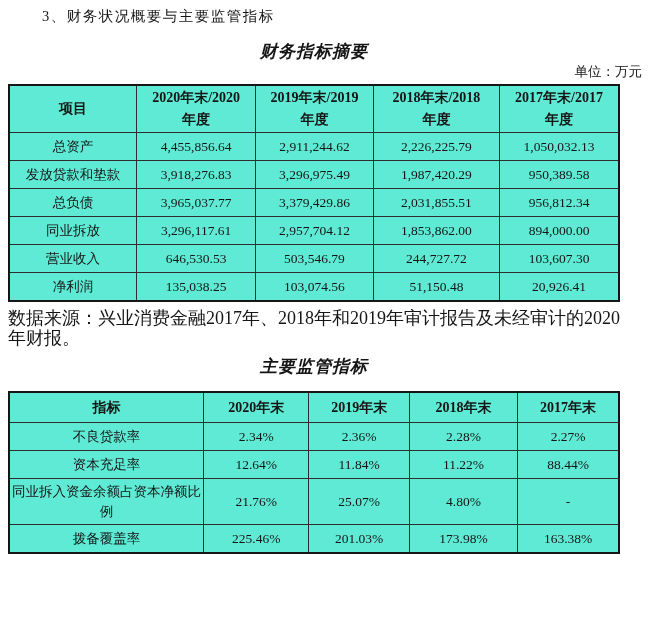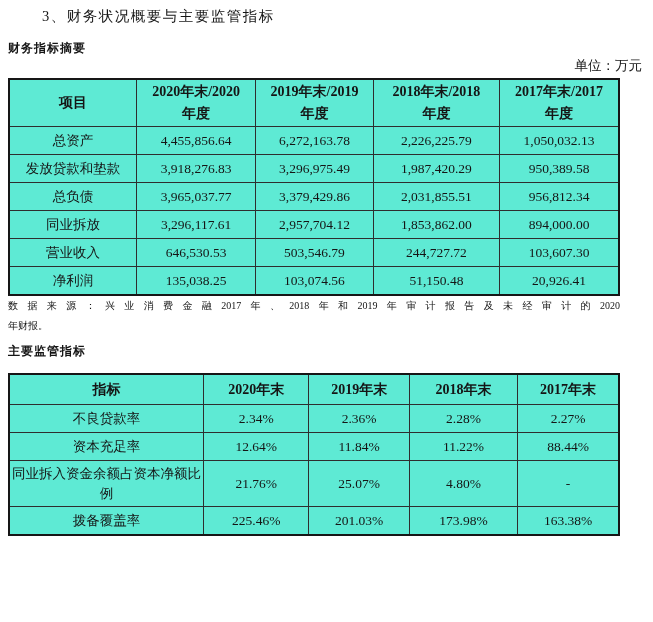--- a/index.html
+++ b/index.html
@@ -8,44 +8,45 @@
     font-family: "Liberation Serif", "DejaVu Serif", serif;
     color: #151515;
   }
   .page { position: relative; width: 653px; height: 622px; overflow: hidden; background: #ffffff; }
   .section-heading {
     padding-top: 7px; margin-left: 42px;
     font-size: 14.5px; letter-spacing: 1.5px;
   }
   .content { margin-left: 8px; width: 612px; }
   .table-title {
-    font-weight: bold;
-    font-size: 12px; letter-spacing: 1px;
+    text-align: center; font-weight: bold;
+    font-size: 17px; letter-spacing: 1px;
     margin-top: 14px;
+    font-style: italic;
   }
   .unit-row {
     width: 634px; text-align: right;
     font-size: 13.5px; margin-bottom: 3px;
   }
   table { border-collapse: collapse; table-layout: fixed; background: #5eead4; }
   .fin-table, .reg-table { width: 612px; border: 2px solid #161616; }
   th, td {
     border: 1px solid #2e2e2e;
     text-align: center; vertical-align: middle;
     padding: 0 2px; font-size: 13.5px;
     overflow: hidden;
   }
   th { font-weight: bold; font-size: 14px; }
   .fin-table th { height: 46px; line-height: 1.55; }
   .fin-table td { height: 27px; }
   .reg-table { margin-top: 13px; }
   .reg-table th { height: 29px; }
   .reg-table td { height: 27px; }
   .reg-table .row-tall td { height: 45px; line-height: 1.45; }
-  .source-note { margin-top: 0; font-size: 10px; line-height: 20px; width: 612px; }
+  .source-note { margin-top: 6px; font-size: 18px; line-height: 20px; width: 612px; }
   .note-line1 { text-align: justify; text-align-last: justify; }
   .reg-title { margin-top: 7px; }
 </style>
 </head>
 <body>
 
 <div class="page">
 
   <div class="section-heading">3、财务状况概要与主要监管指标</div>
 
@@ -71,21 +72,21 @@
           <th><span>2020年末/2020</span><br><span>年度</span></th>
           <th><span>2019年末/2019</span><br><span>年度</span></th>
           <th><span>2018年末/2018</span><br><span>年度</span></th>
           <th><span>2017年末/2017</span><br><span>年度</span></th>
         </tr>
       </thead>
       <tbody>
         <tr>
           <td>总资产</td>
           <td>4,455,856.64</td>
-          <td>6,272,163.78</td>
+          <td>2,911,244.62</td>
           <td>2,226,225.79</td>
           <td>1,050,032.13</td>
         </tr>
         <tr>
           <td>发放贷款和垫款</td>
           <td>3,918,276.83</td>
           <td>3,296,975.49</td>
           <td>1,987,420.29</td>
           <td>950,389.58</td>
         </tr>

